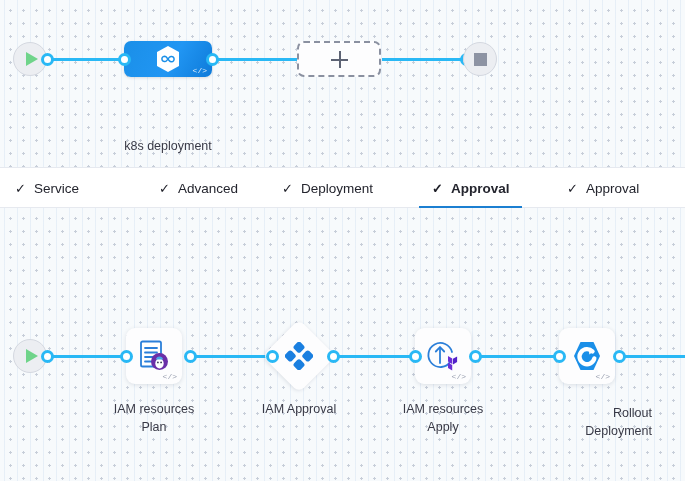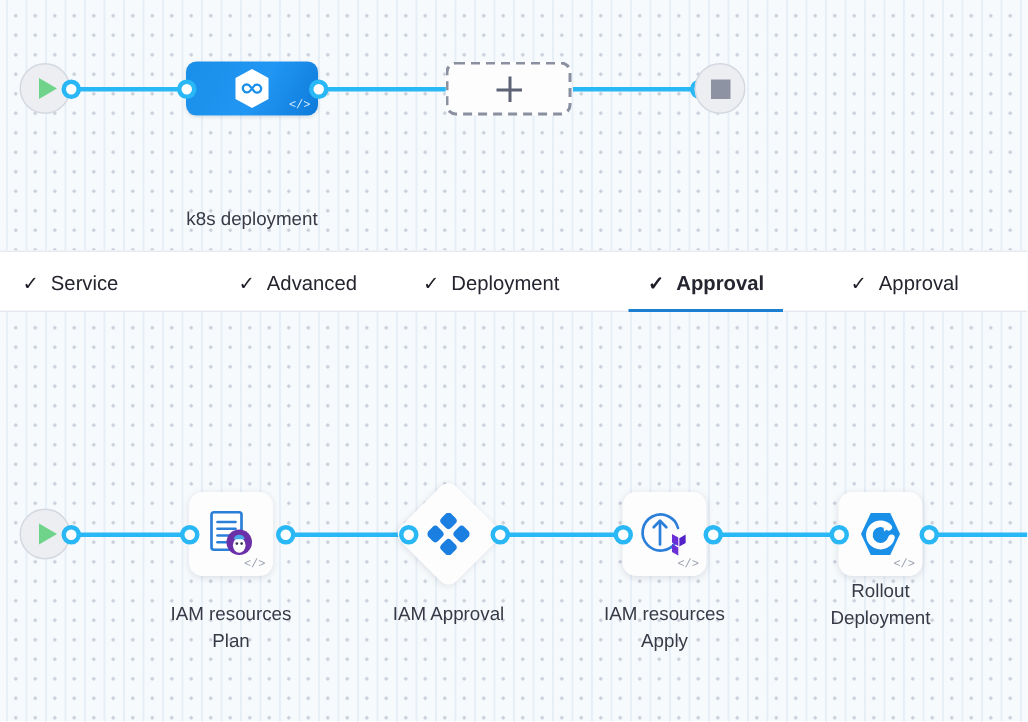--- a/index.html
+++ b/index.html
@@ -284,17 +284,17 @@
         <svg width="34" height="32" viewBox="0 0 34 32">
           <path d="M10.5 2 H23.5 L30 16 L23.5 30 H10.5 L4 16 Z" fill="#1a8fe8"></path>
           <path d="M22.5 11.5 a7.5 7.5 0 1 0 1.8 7" fill="none" stroke="#ffffff" stroke-width="4.4" stroke-linecap="round"></path>
           <path d="M18.6 8.2 L24.2 10.6 L19.4 14.4 Z" fill="#ffffff"></path>
         </svg>
       </span>
       <span class="code-badge">&lt;/&gt;</span>
     </div>
     <div class="port" style="left:553px; top:142px;"></div>
     <div class="port" style="left:613px; top:142px;"></div>
-    <div class="caption" style="left:522px; top:177px; width:130px;">Rollout
+    <div class="caption" style="left:522px; top:196px; width:130px;text-align:right;">Rollout
 Deployment</div>
   </div>
 
 </div>
 
 </body></html>

